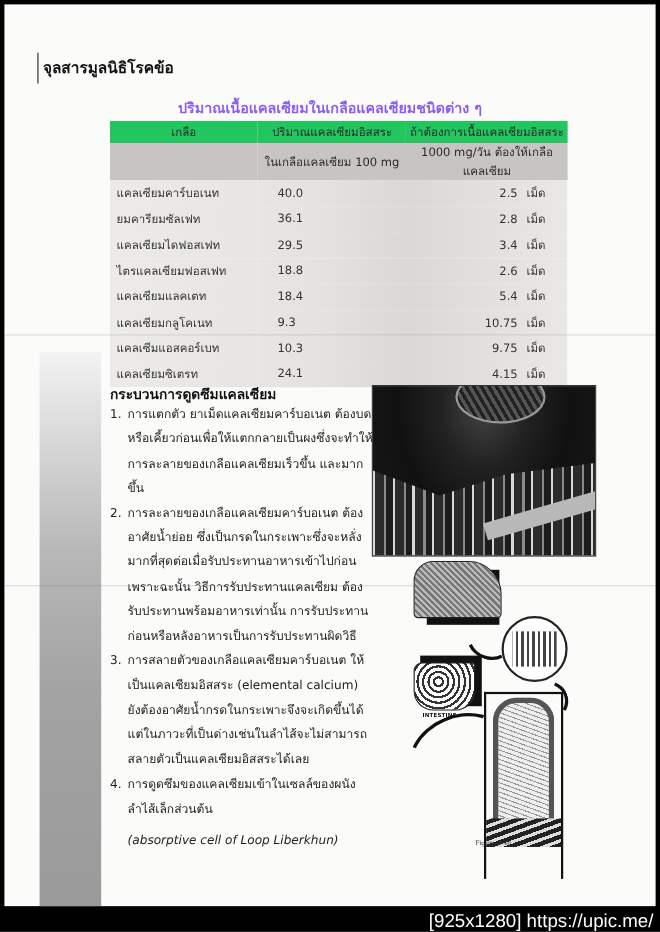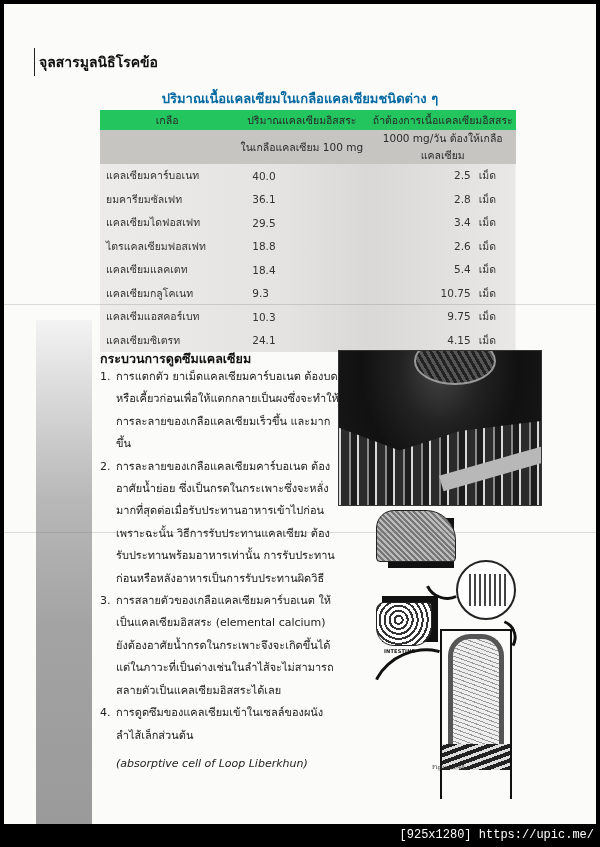--- a/index.html
+++ b/index.html
@@ -12,31 +12,31 @@
   .page {
     position: absolute; left: 4px; top: 4px; width: 592px; height: 820px;
     background: #fbfbfa;
     overflow: hidden;
   }
   .footer-bar {
     position: absolute; left: 0; top: 824px; width: 600px; height: 23px;
     background: #000; color: #fff;
   }
   .footer-bar span {
-    position: absolute; right: 6px; top: 4px; font-size: 12px;
-    font-family: Liberation Mono, monospace;
+    position: absolute; right: 6px; top: 4px; font-size: 17px;
+    font-family: Liberation Sans, sans-serif;
   }
   .running-head {
     position: absolute; left: 30px; top: 44px; height: 28px;
     border-left: 1.5px solid #222; padding-left: 4px;
     font-size: 14px; font-weight: bold; line-height: 28px; color: #111;
   }
   .table-title {
     position: absolute; left: 0; top: 84px; width: 592px; text-align: center;
-    font-size: 13px; font-weight: bold; color: #0369a1;
+    font-size: 13px; font-weight: bold; color: #8b5cf6;
   }
   .ca-table {
     position: absolute; left: 96px; top: 106px; width: 416px;
     border-collapse: collapse; font-size: 10.5px; color: #333;
   }
   .ca-table thead tr th {
     font-weight: normal; height: 20px; padding: 0; color: #2a2a2a;
   }
   .ca-table thead tr:first-child th { background: #22c55e; }
   .ca-table thead tr:nth-child(2) th { background: #c7c5c2; }

